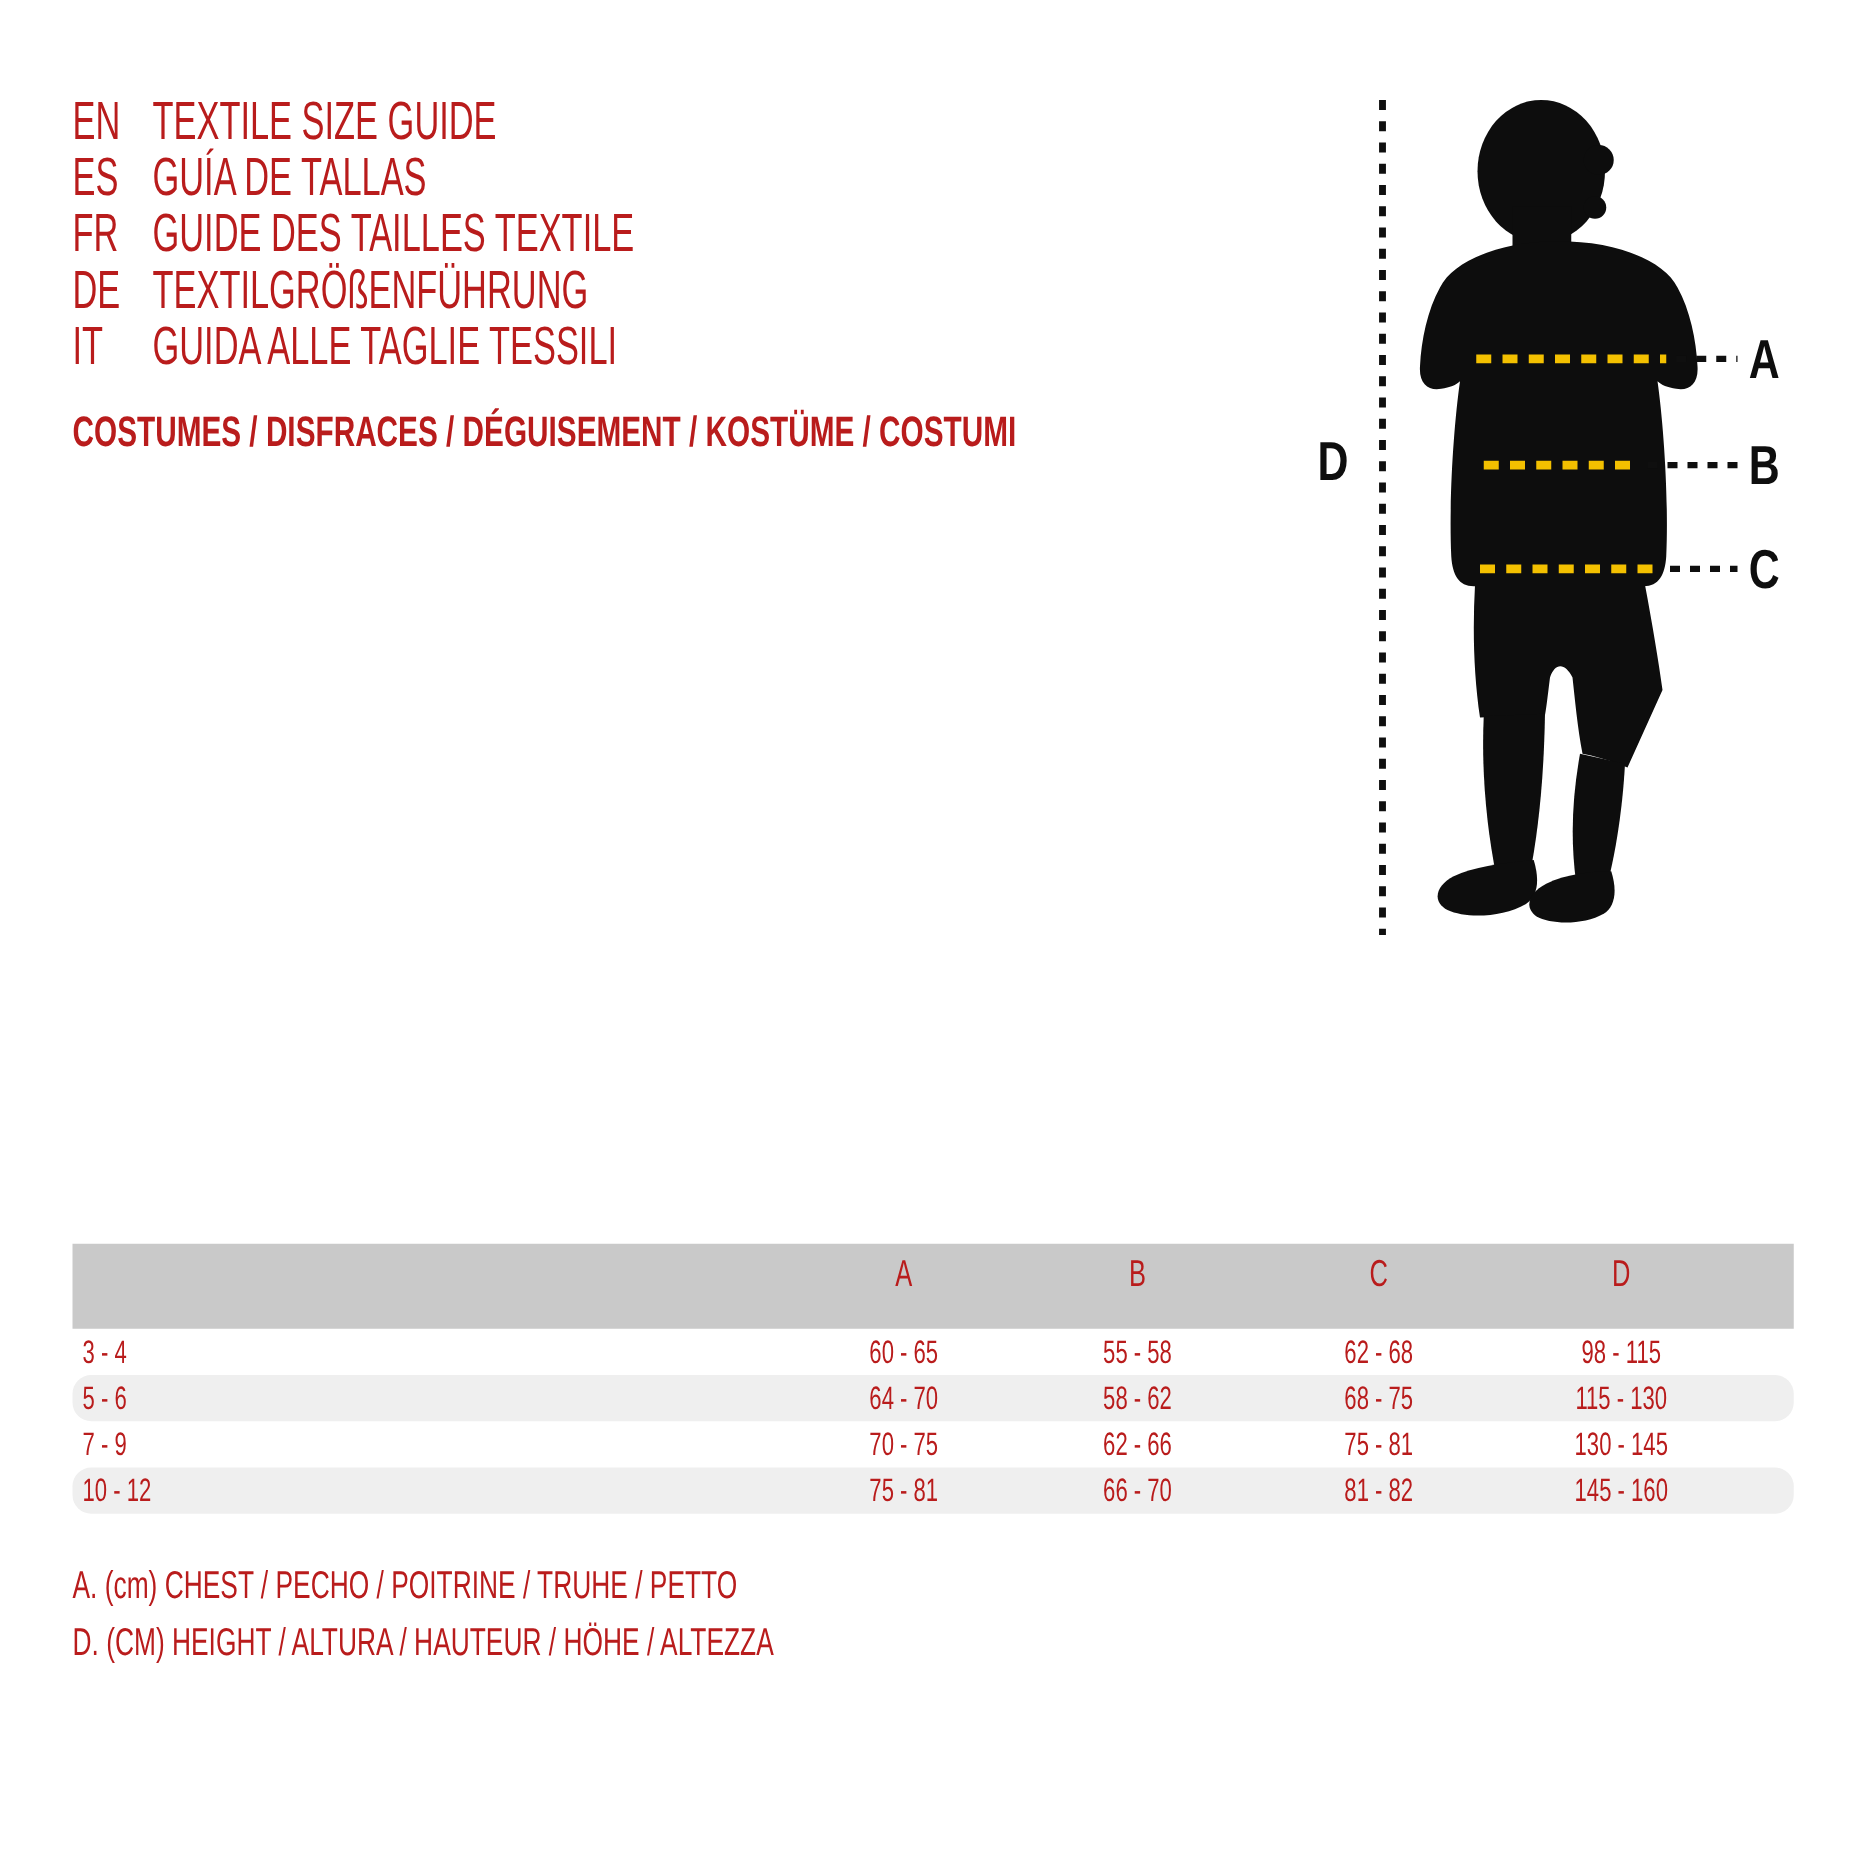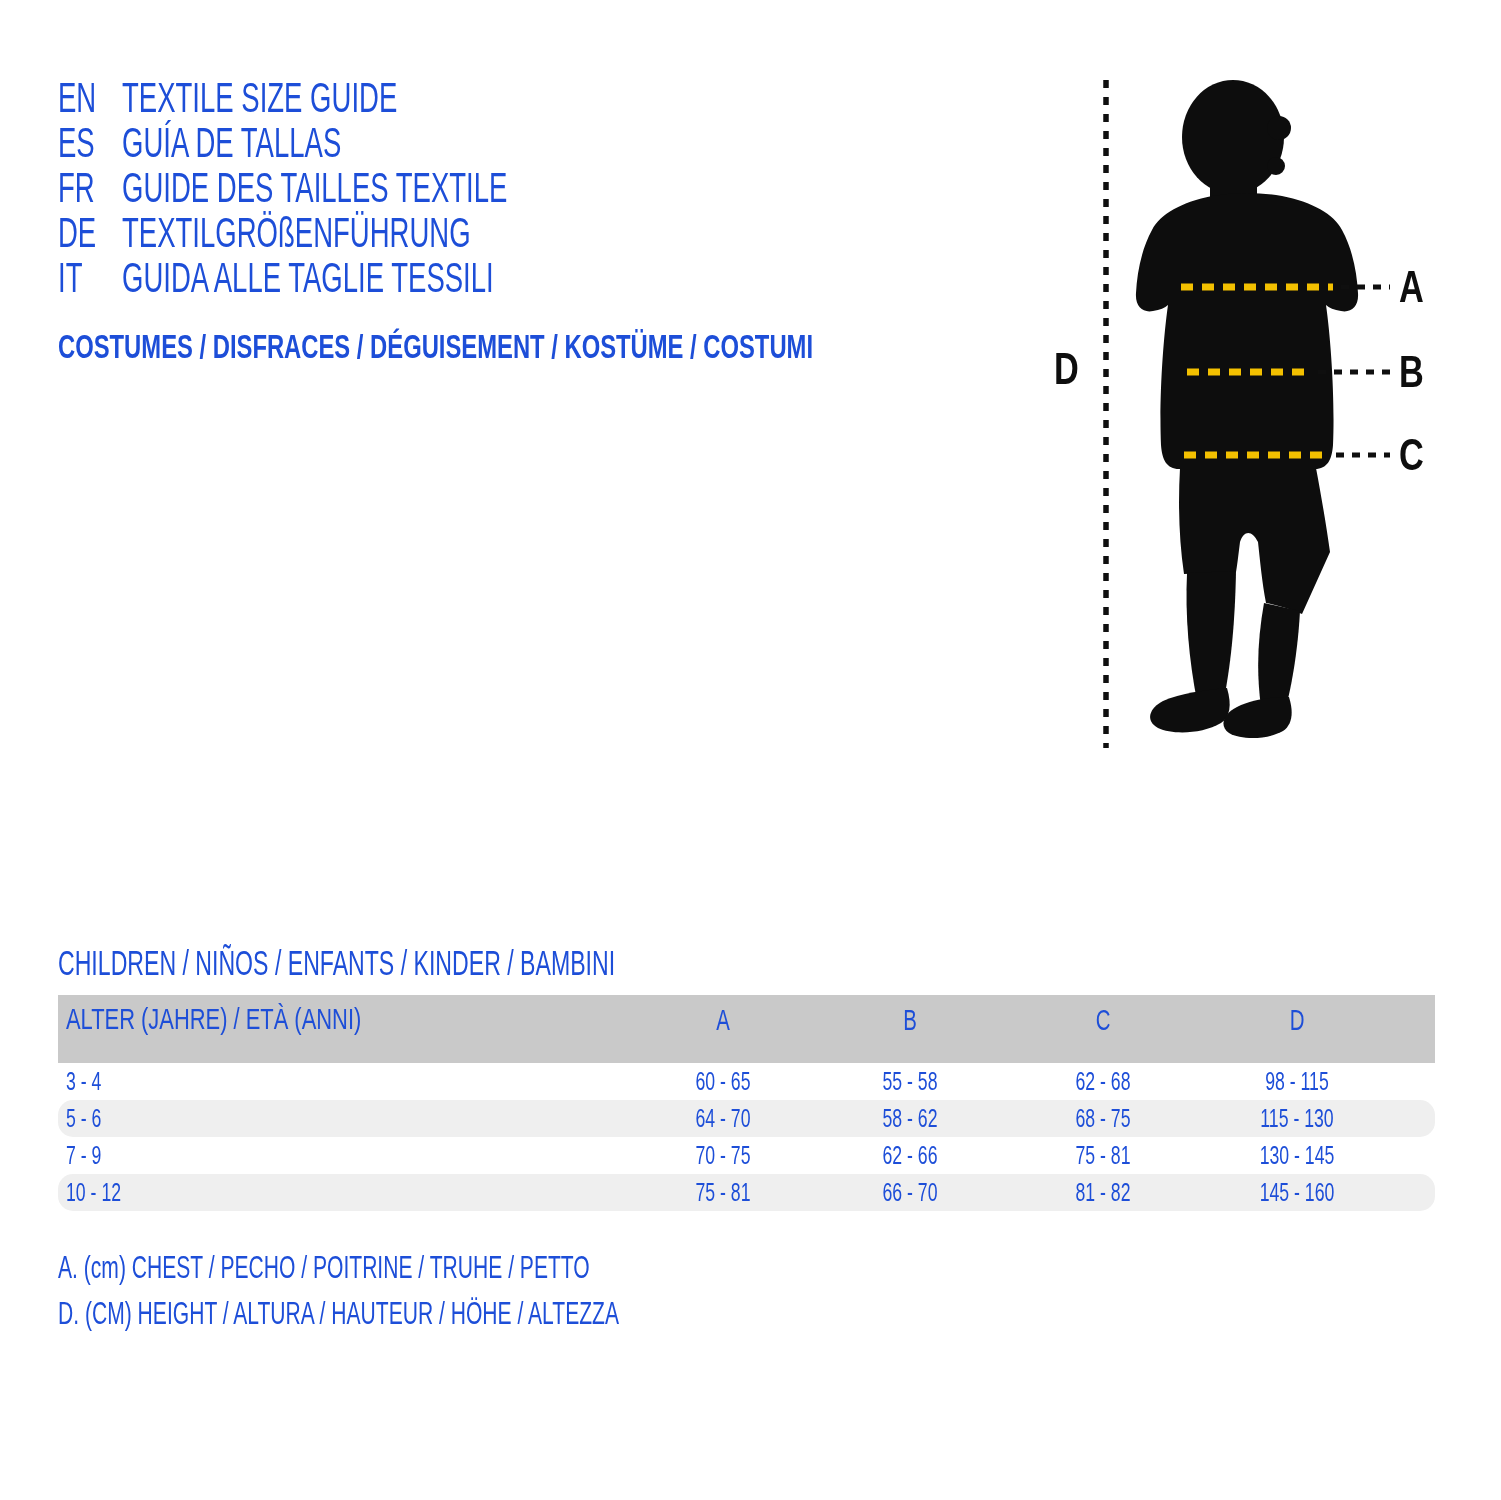--- a/index.html
+++ b/index.html
@@ -1,19 +1,19 @@
 <!DOCTYPE html>
 <html><head>
 <meta charset="utf-8">
 <style>
   * { margin:0; padding:0; box-sizing:border-box; }
   html,body { background:#ffffff; }
   .page {
     position:relative; width:1501px; height:1500px; background:#ffffff;
-    font-family:"Liberation Sans","DejaVu Sans",sans-serif; color:#1d4ed8; overflow:hidden;
+    font-family:"Liberation Sans","DejaVu Sans",sans-serif; color:#b91c1c; overflow:hidden;
   }
   
   .sx { display:inline-block; white-space:nowrap; transform-origin:0 50%; }
   .sx64 { transform:scaleX(0.64); }
   .sx66 { transform:scaleX(0.66); }
   .sx68 { transform:scaleX(0.68); }
   .sx70 { transform:scaleX(0.70); }
   .sx73 { transform:scaleX(0.73); }
 
   
@@ -145,28 +145,24 @@
       <line class="gdash" x1="1318" y1="372" x2="1390" y2="372"></line>
       <line class="gdash" x1="1336" y1="455" x2="1390" y2="455"></line>
 
       <text class="figlabel" transform="translate(1399,302) scale(0.78,1)">A</text>
       <text class="figlabel" transform="translate(1399,387) scale(0.78,1)">B</text>
       <text class="figlabel" transform="translate(1399,470) scale(0.78,1)">C</text>
       <text class="figlabel" transform="translate(1054,384) scale(0.78,1)">D</text>
     </svg>
   </div>
 
-  <div class="section-title">
-    <span class="sx sx66">CHILDREN / NIÑOS / ENFANTS / KINDER / BAMBINI</span>
-  </div>
 
   <div class="size-table">
     <div class="thead">
       <div class="age-head">
-        <div><span class="sx sx73">ALTER (JAHRE) / ETÀ (ANNI)</span></div>
       </div>
       <span class="colval col-a">A</span>
       <span class="colval col-b">B</span>
       <span class="colval col-c">C</span>
       <span class="colval col-d">D</span>
     </div>
 
     <div class="trow">
       <span class="age-cell sx sx68">3 - 4</span>
       <span class="colval col-a">60 - 65</span>

